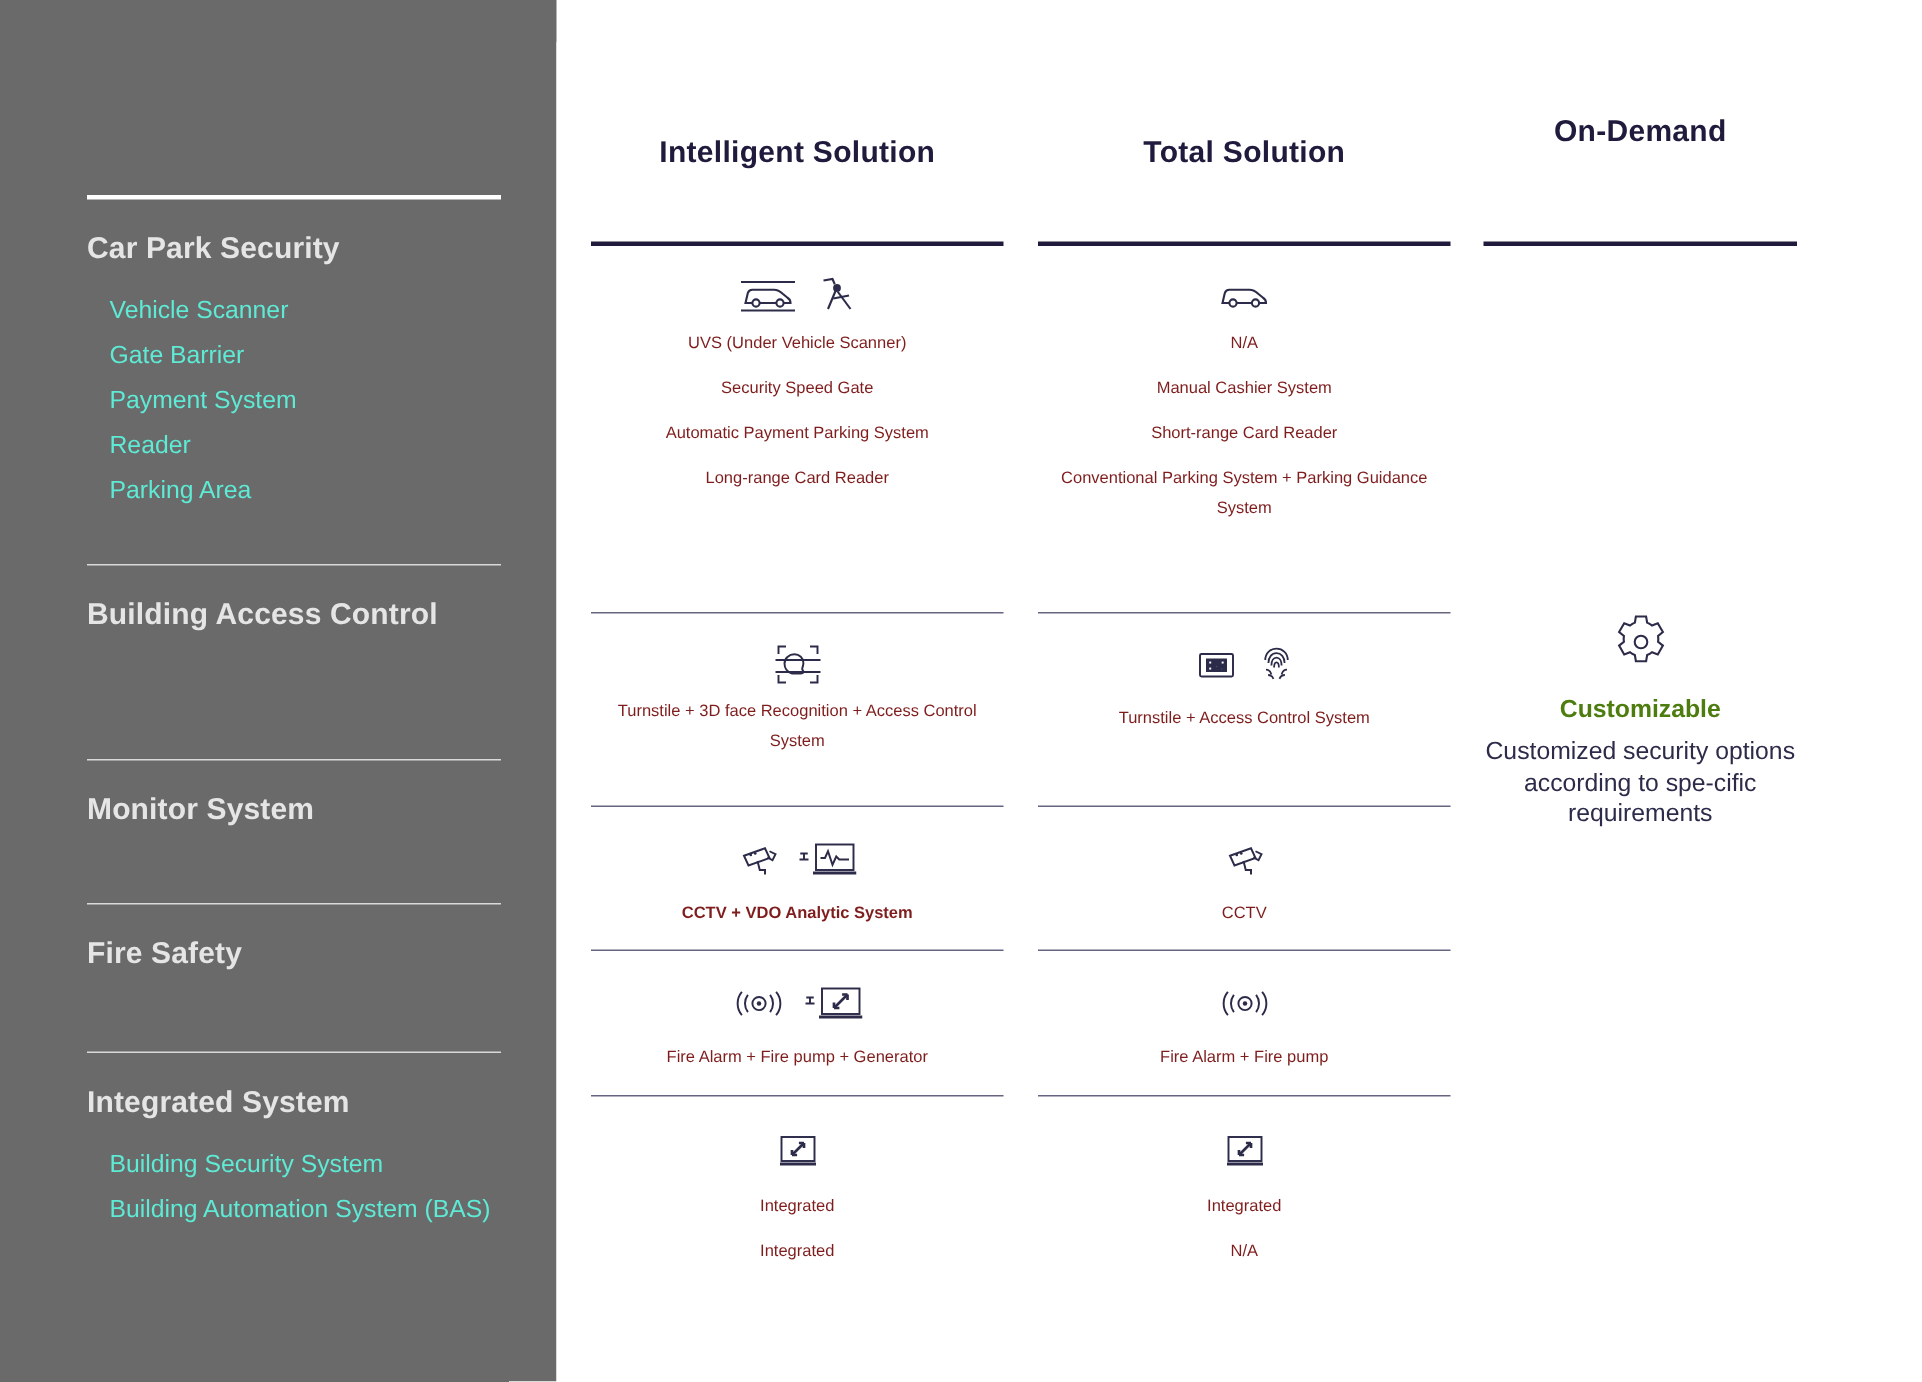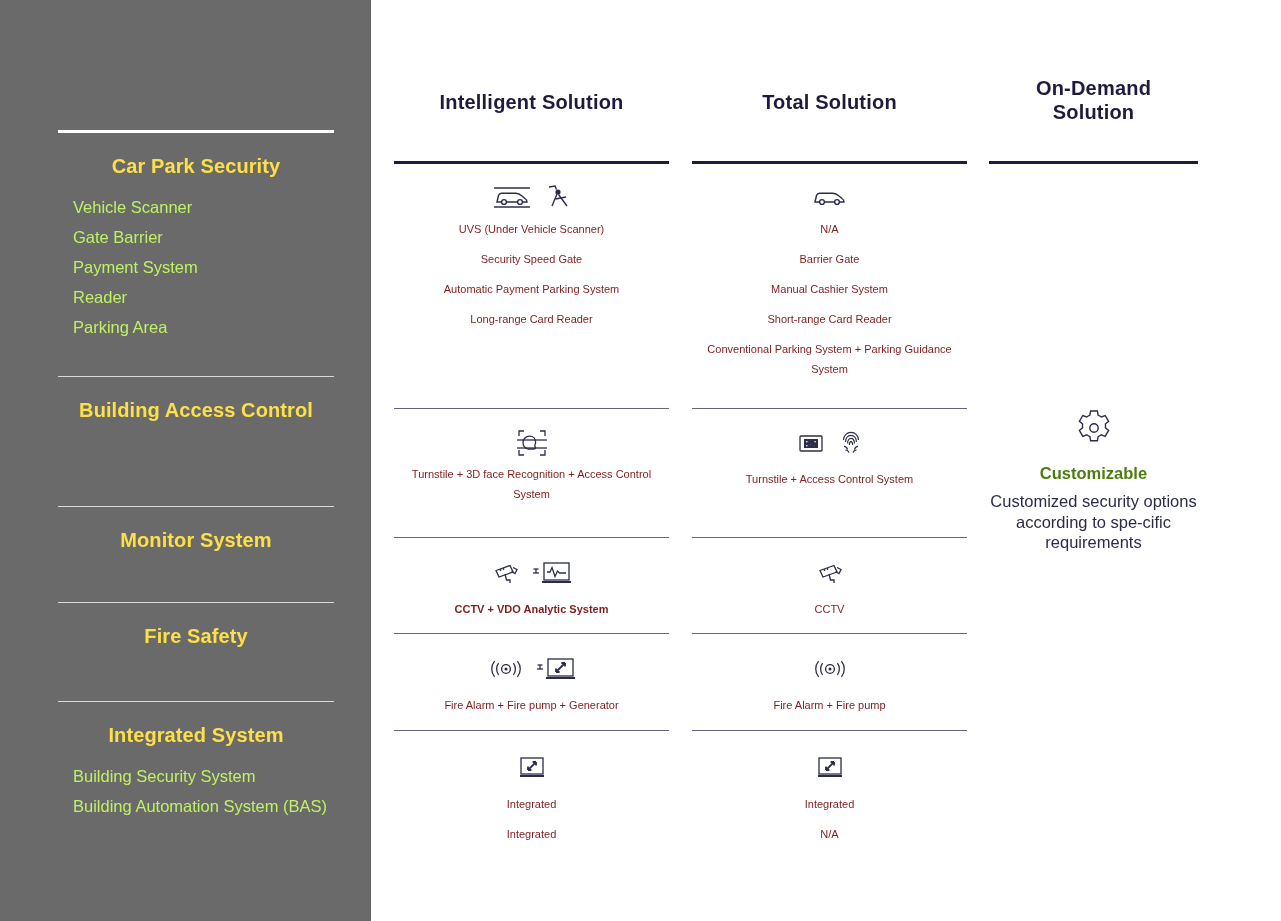--- a/index.html
+++ b/index.html
@@ -48,34 +48,33 @@
     height: 3px;
     background: #ffffff;
     width: 276px;
     margin: 0 0 0 0;
   }
   .sb-rule.thin {
     height: 1px;
     background: #d9d9d9;
   }
   .sb-title {
-    color: #fde047;
+    color: #e5e5e5;
     font-size: 20px;
     font-weight: bold;
     letter-spacing: .1px;
     margin-top: 21px;
     line-height: 24px;
     white-space: nowrap;
-    text-align: center;
   }
   .sb-items {
     margin-top: 14px;
   }
   .sb-item {
-    color: #bef264;
+    color: #5eead4;
     font-size: 16.5px;
     line-height: 30px;
     padding-left: 15px;
     white-space: nowrap;
   }
 
   
   .main {
     flex: 1 1 auto;
     position: relative;
@@ -216,21 +215,20 @@
       <div class="col-head">Intelligent Solution</div>
       <div class="col-rule"></div>
     </div>
     <div class="col col-total">
       <div class="col-head">Total Solution</div>
       <div class="col-rule"></div>
     </div>
     <div class="col col-ondemand">
       <div class="col-head two-line">
         <div>On-Demand</div>
-        <div>Solution</div>
       </div>
       <div class="col-rule"></div>
     </div>
 
     <div class="row" style="left:23px; top:152px; width:275px;">
       <div class="cell-icons">
 
         <svg width="40" height="30" viewBox="0 0 40 30" fill="none" stroke="#2c2c4a" stroke-width="1.4">
           <line x1="2" y1="6" x2="38" y2="6"></line>
           <line x1="2" y1="25" x2="38" y2="25"></line>
@@ -255,21 +253,20 @@
 
     <div class="row" style="left:321px; top:152px; width:275px;">
       <div class="cell-icons">
         <svg width="38" height="22" viewBox="0 0 38 22" fill="none" stroke="#2c2c4a" stroke-width="1.4">
           <path d="M4 16 L5.5 9.5 C6 8 7 7.2 8.5 7.2 L22 7.2 C24 7.2 26 8.2 28 10 L31 12.5 C32.5 13.4 33 14.4 33 16 Z" fill="none"></path>
           <circle cx="11" cy="16" r="2.4" fill="#ffffff"></circle>
           <circle cx="26" cy="16" r="2.4" fill="#ffffff"></circle>
         </svg>
       </div>
       <div class="cell-line">N/A</div>
-      <div class="cell-line">Barrier Gate</div>
       <div class="cell-line">Manual Cashier System</div>
       <div class="cell-line">Short-range Card Reader</div>
       <div class="cell-line wrap" style="margin-top:5px;">Conventional Parking System + Parking Guidance System</div>
     </div>
 
     <div class="row-sep" style="left:23px;  top:380px; width:275px;"></div>
     <div class="row-sep" style="left:321px; top:380px; width:275px;"></div>
 
     <div class="row" style="left:23px; top:398px; width:275px;">
       <div class="cell-icons">

